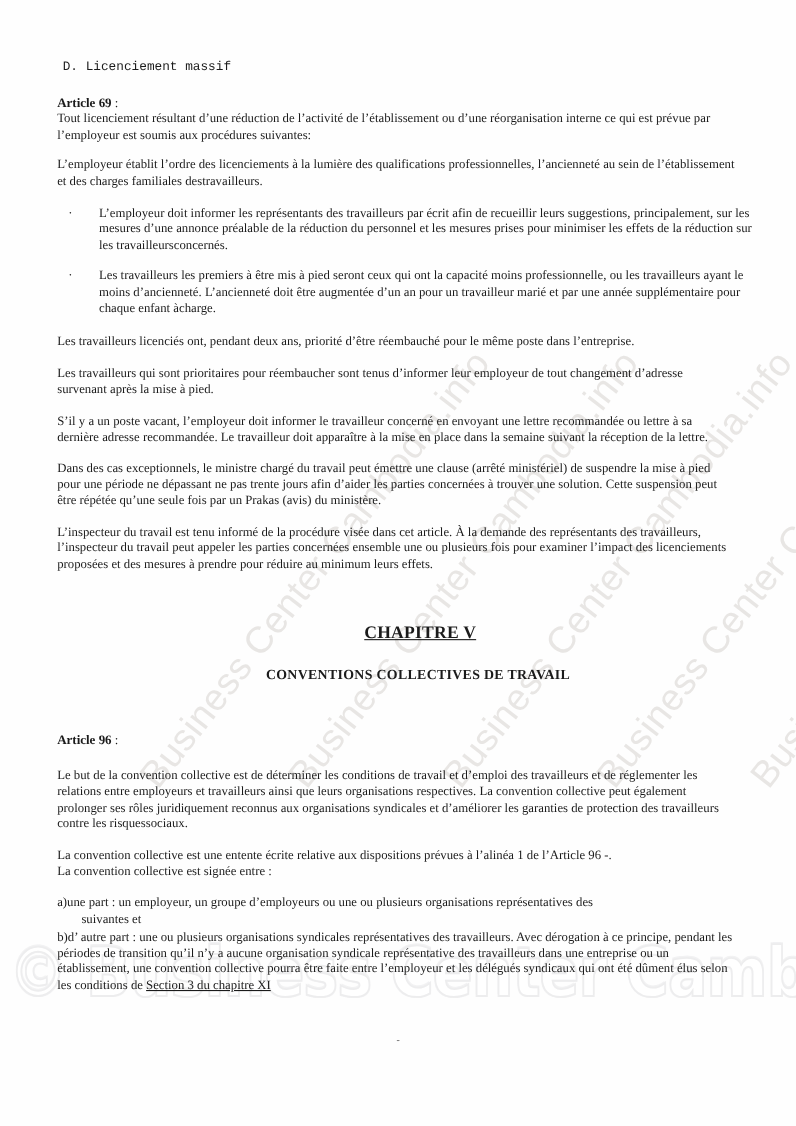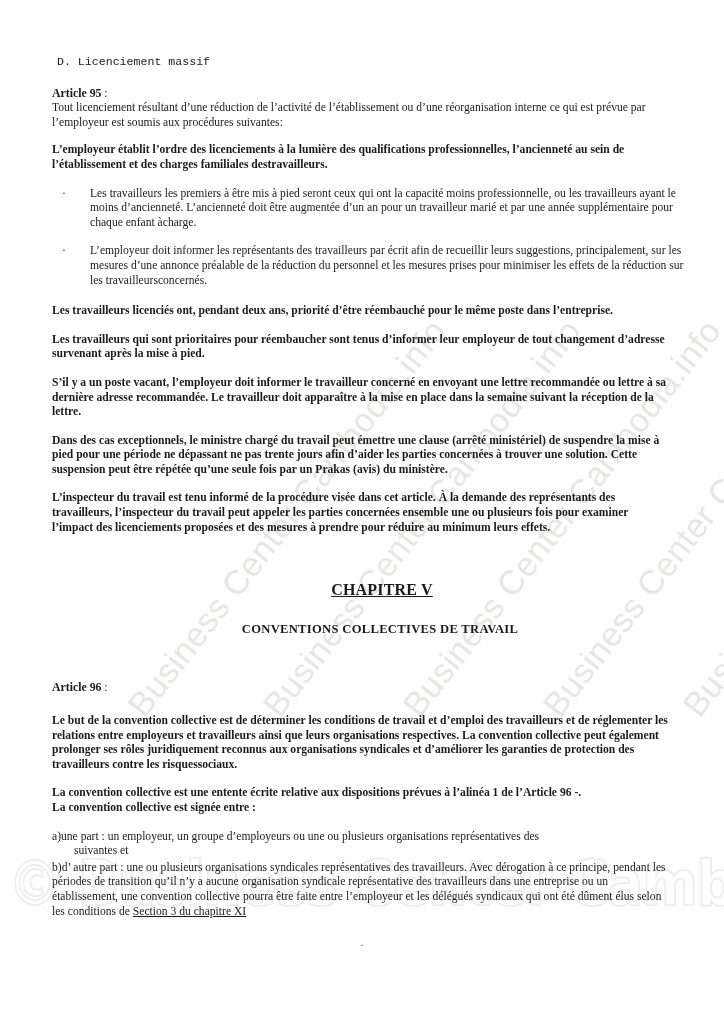--- a/index.html
+++ b/index.html
@@ -85,21 +85,20 @@
   .sub-head {
     margin: 0 0 16px 0;
     padding-left: 5px;
     font-size: 11.6px;
     font-family: Liberation Mono, monospace;
   }
 
   .para {
     margin: 0 0 14px 0;
     max-width: 616px;
-    font-weight: bold;
   }
 
   .art-label {
     font-weight: 700;
     font-size: 11.8px;
   }
 
   .art-block { margin-bottom: 13px; }
   .art-block .art-line { margin: 0; }
   .art-block .art-body { margin: 0; max-width: 616px; }
@@ -183,29 +182,29 @@
     <div class="wm-diag wm-d3">Business Center Cambodia.info</div>
     <div class="wm-diag wm-d4">Business Center Cambodia.info</div>
     <div class="wm-diag wm-d5">Business Center Cambodia.info</div>
   </div>
 
   <div class="content doc-text">
 
     <p class="sub-head">D. Licenciement  massif</p>
 
     <div class="art-block">
-      <p class="art-line"><span class="art-label">Article 95</span><span> :</span></p>
+      <p class="art-line"><span class="art-label">Article 69</span><span> :</span></p>
       <p class="art-body">Tout licenciement résultant d’une réduction de l’activité de l’établissement ou d’une réorganisation interne ce qui est prévue par l’employeur est soumis aux procédures suivantes:</p>
     </div>
 
     <p class="para">L’employeur établit l’ordre des licenciements à la lumière des qualifications professionnelles, l’ancienneté au sein de l’établissement et des charges familiales destravailleurs.</p>
 
     <ul class="bullets">
+      <li><span class="bdot">·</span><span>L’employeur doit informer les représentants des travailleurs par écrit afin de recueillir leurs suggestions, principalement, sur les mesures d’une annonce préalable de la réduction du personnel et les mesures prises pour minimiser les effets de la réduction sur les travailleursconcernés.</span></li>
       <li><span class="bdot">·</span><span>Les travailleurs les premiers à être mis à pied seront ceux qui ont la capacité moins professionnelle, ou les travailleurs ayant le moins d’ancienneté. L’ancienneté doit être augmentée d’un an pour un travailleur marié et par une année supplémentaire pour chaque enfant àcharge.</span></li>
-      <li><span class="bdot">·</span><span>L’employeur doit informer les représentants des travailleurs par écrit afin de recueillir leurs suggestions, principalement, sur les mesures d’une annonce préalable de la réduction du personnel et les mesures prises pour minimiser les effets de la réduction sur les travailleursconcernés.</span></li>
     </ul>
 
     <p class="para" style="margin-top:16px">Les travailleurs licenciés ont, pendant deux ans, priorité d’être réembauché pour le même poste dans l’entreprise.</p>
     <p class="para">Les travailleurs qui sont prioritaires pour réembaucher sont tenus d’informer leur employeur de tout changement d’adresse survenant après la mise à pied.</p>
     <p class="para">S’il y a un poste vacant, l’employeur doit informer le travailleur concerné en envoyant une lettre recommandée ou lettre à sa dernière adresse recommandée. Le travailleur doit apparaître à la mise en place dans la semaine suivant la réception de la lettre.</p>
     <p class="para">Dans des cas exceptionnels, le ministre chargé du travail peut émettre une clause (arrêté ministériel) de suspendre la mise à pied pour une période ne dépassant ne pas trente jours afin d’aider les parties concernées à trouver une solution. Cette suspension peut être répétée qu’une seule fois par un Prakas (avis) du ministère.</p>
     <p class="para">L’inspecteur du travail est tenu informé de la procédure visée dans cet article. À la demande des représentants des travailleurs, l’inspecteur du travail peut appeler les parties concernées ensemble une ou plusieurs fois pour examiner l’impact des licenciements proposées et des mesures à prendre pour réduire au minimum leurs effets.</p>
 
     <div class="chapter-wrap">
       <div>

